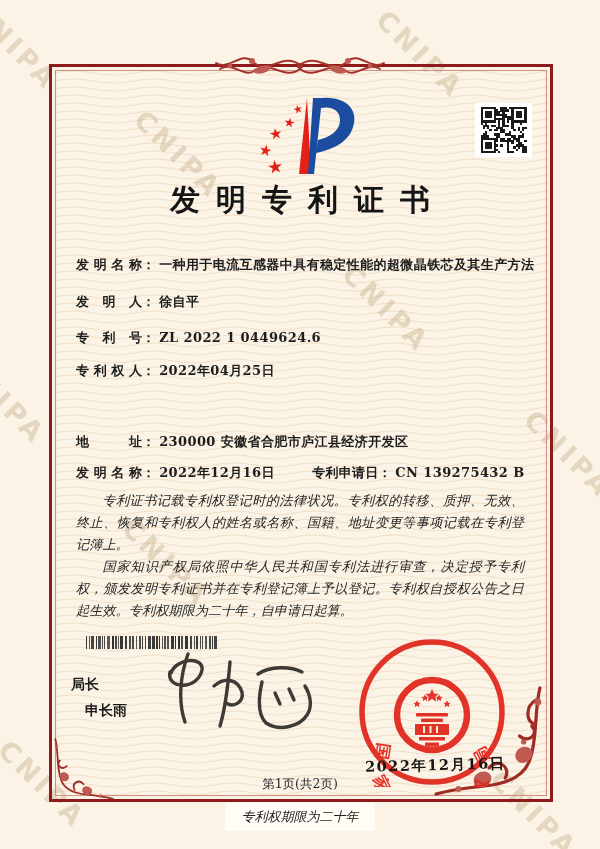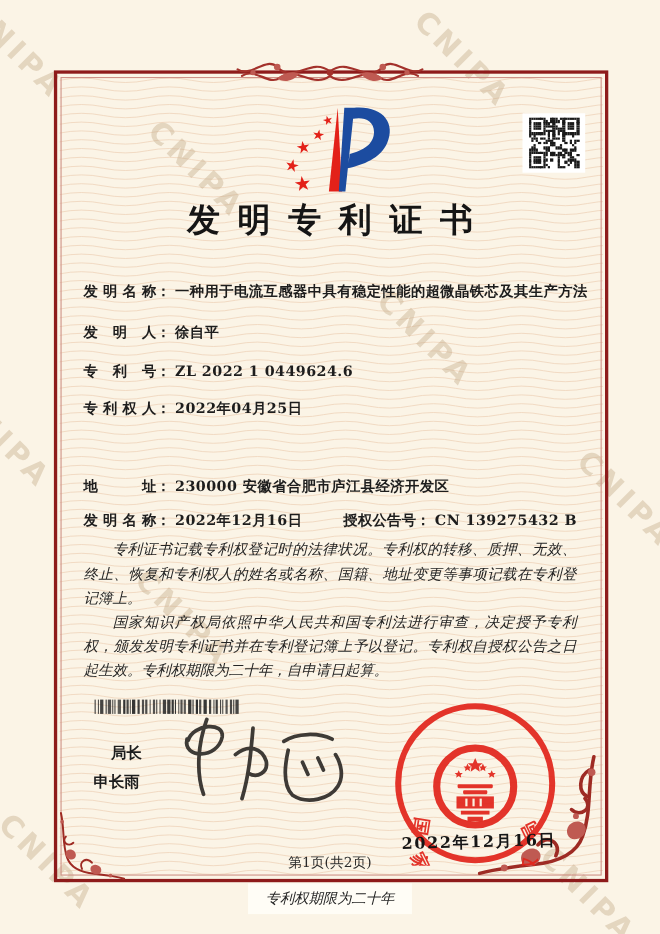--- a/index.html
+++ b/index.html
@@ -74,21 +74,21 @@
     font-style:italic;color:#242424;
   }
   .paras p{margin:0;text-indent:2em;}
 
   .barcode{
     position:absolute;left:86px;top:636px;width:156px;height:13px;
     display:flex;align-items:stretch;
   }
   .barcode div{background:#2b2b2b;}
 
-  .officer-title{position:absolute;left:101px;top:676px;font-size:14px;font-weight:bold;color:#1d1d1d;}
+  .officer-title{position:absolute;left:71px;top:676px;font-size:14px;font-weight:bold;color:#1d1d1d;}
   .officer-name{position:absolute;left:85px;top:702px;font-size:14px;font-weight:bold;color:#1d1d1d;}
 
   .signature{position:absolute;left:158px;top:646px;z-index:6;}
 
   .seal{position:absolute;left:357px;top:637px;width:150px;height:150px;z-index:6;}
   .seal svg{position:absolute;left:0;top:0;}
   .seal-date{
     position:absolute;left:8px;top:119px;width:140px;
     font-size:14.5px;font-weight:bold;letter-spacing:1.5px;color:#161616;
     transform:rotate(-1.5deg);white-space:nowrap;
@@ -547,21 +547,21 @@
     <div class="frow" style="top:433px">
       <span class="flabel">地址</span><span class="fcolon">：</span>
       <span class="fvalue">230000 安徽省合肥市庐江县经济开发区</span>
     </div>
     <div class="frow" style="top:464px">
       <span class="fgroup1">
         <span class="flabel">发明名称</span><span class="fcolon">：</span>
         <span class="fvalue">2022年12月16日</span>
       </span>
       <span class="fgroup2">
-        <span class="flabel">授权公告号</span><span class="fcolon">：</span>
+        <span class="flabel">专利申请日</span><span class="fcolon">：</span>
         <span class="fvalue">CN 139275432 B</span>
       </span>
     </div>
 
     <div class="paras">
       <p>专利证书记载专利权登记时的法律状况。专利权的转移、质押、无效、终止、恢复和专利权人的姓名或名称、国籍、地址变更等事项记载在专利登记簿上。</p>
       <p>国家知识产权局依照中华人民共和国专利法进行审查，决定授予专利权，颁发发明专利证书并在专利登记簿上予以登记。专利权自授权公告之日起生效。专利权期限为二十年，自申请日起算。</p>
     </div>
 
     <div class="barcode">

